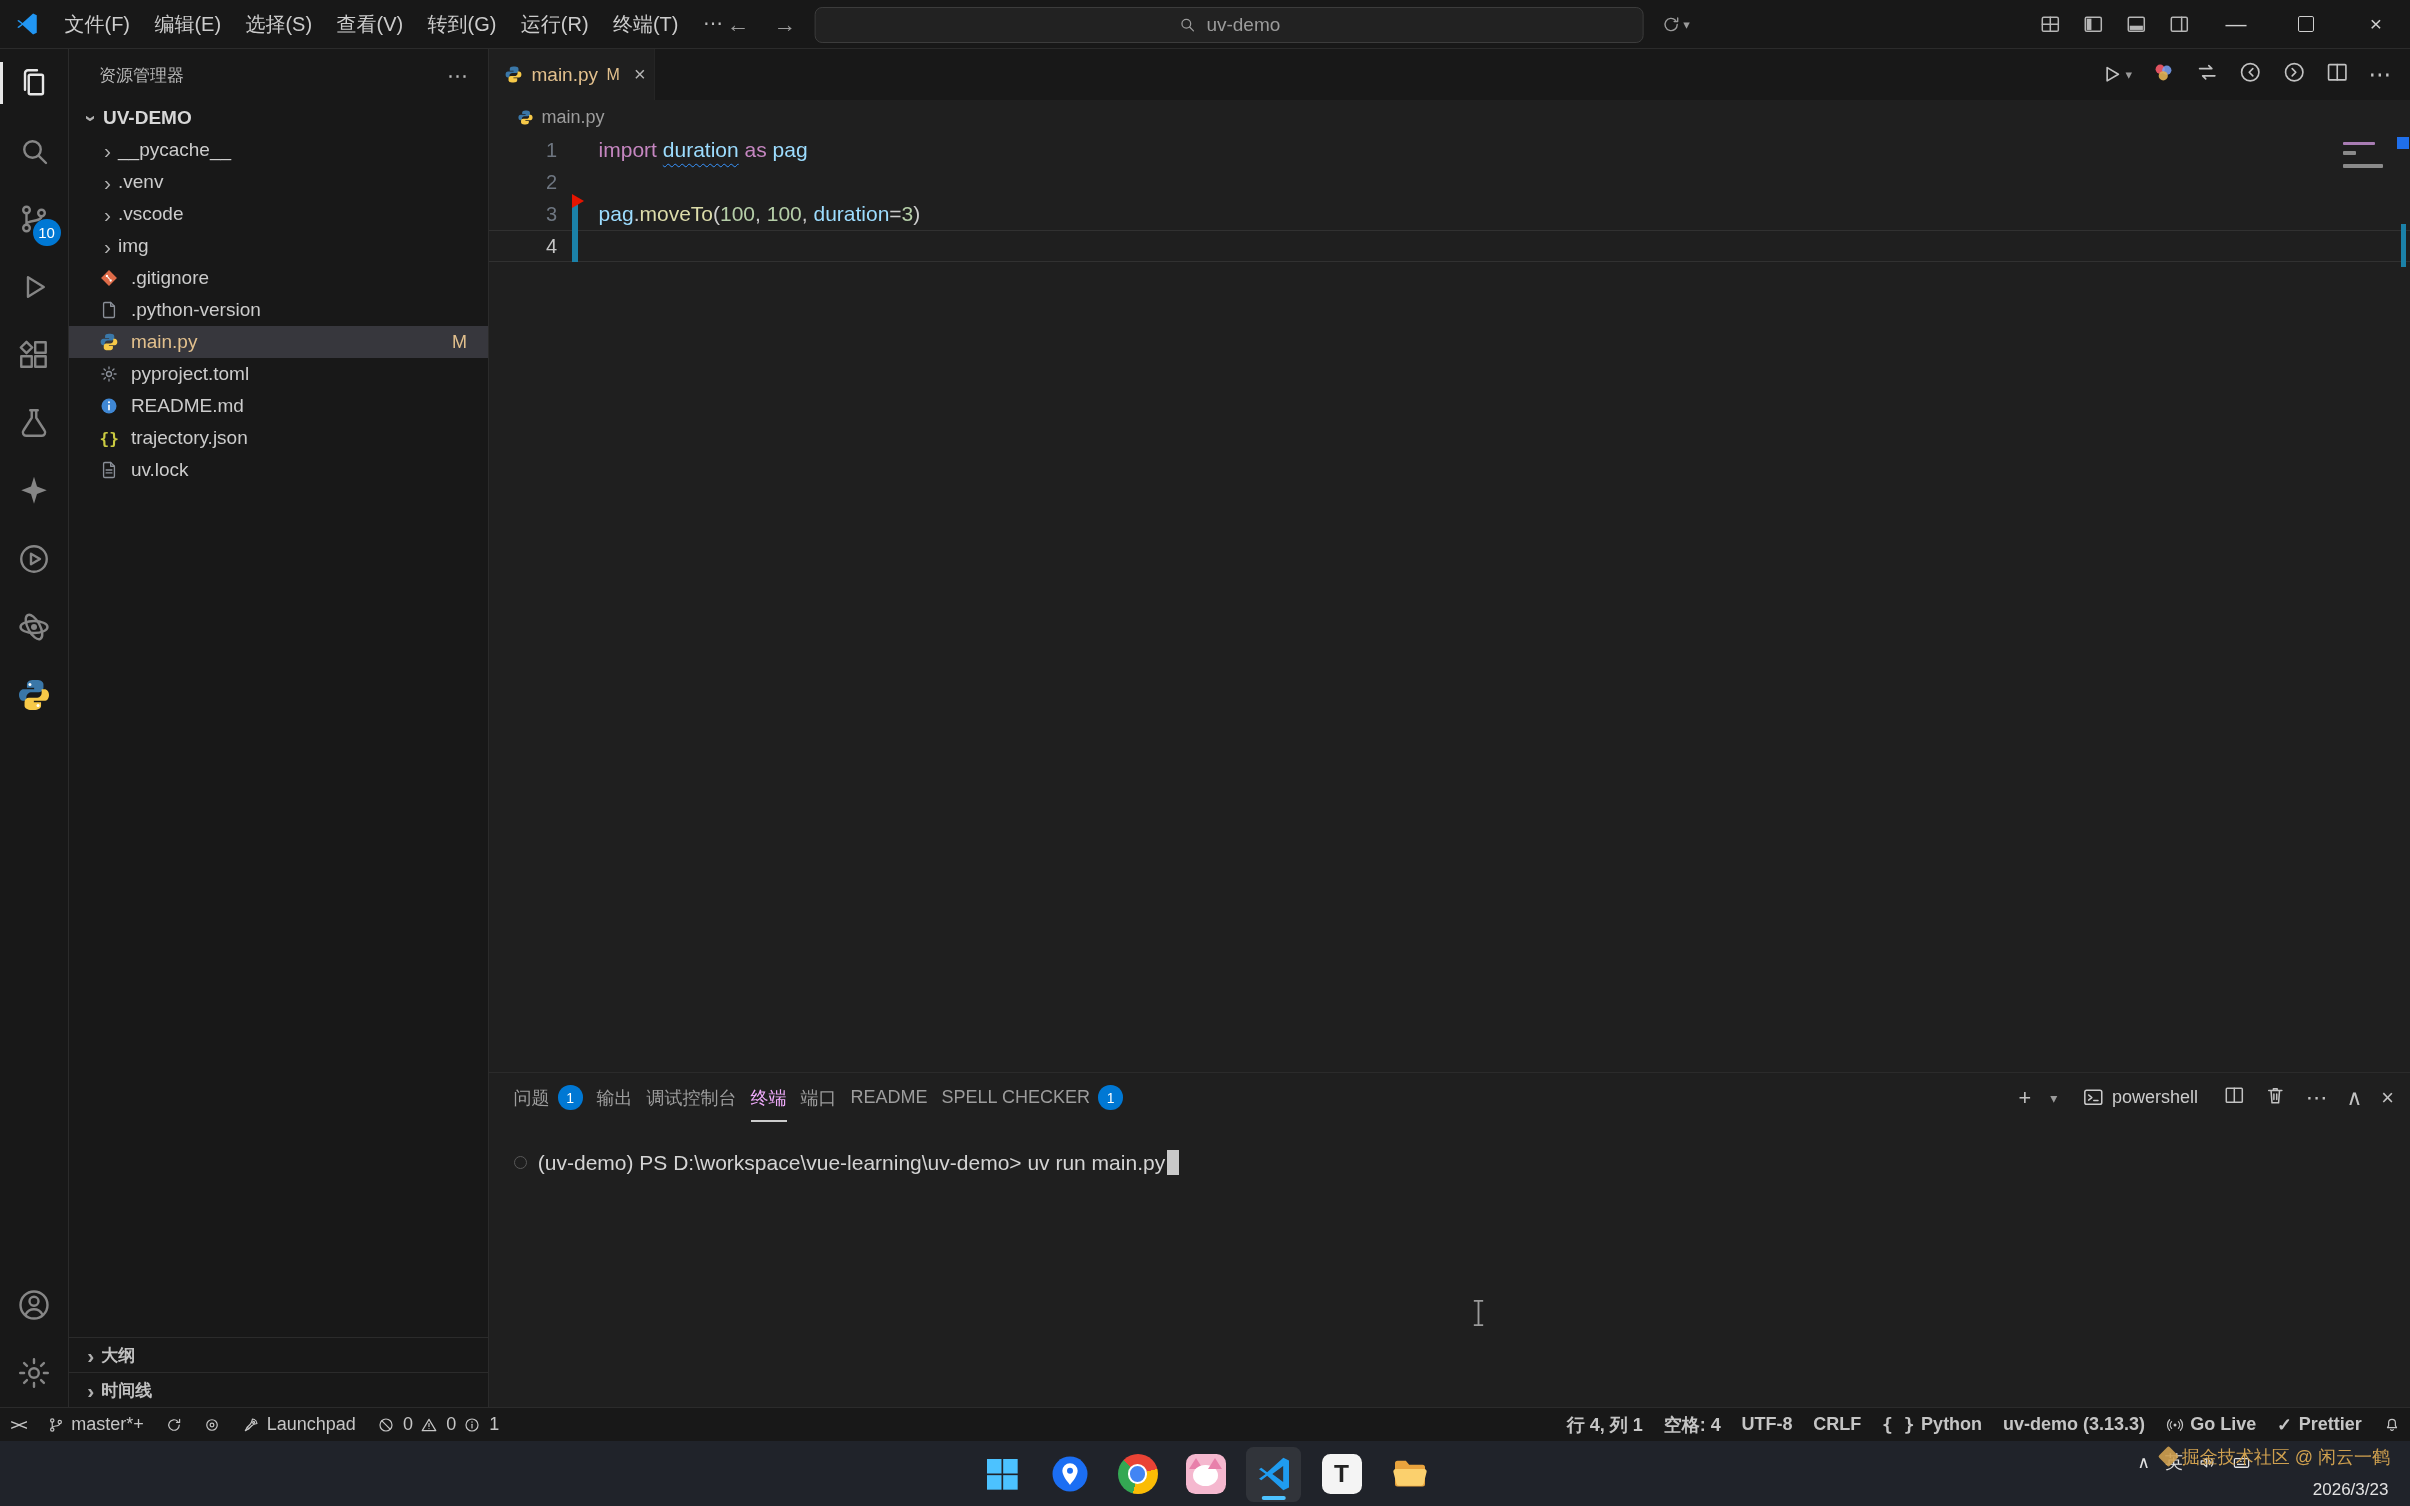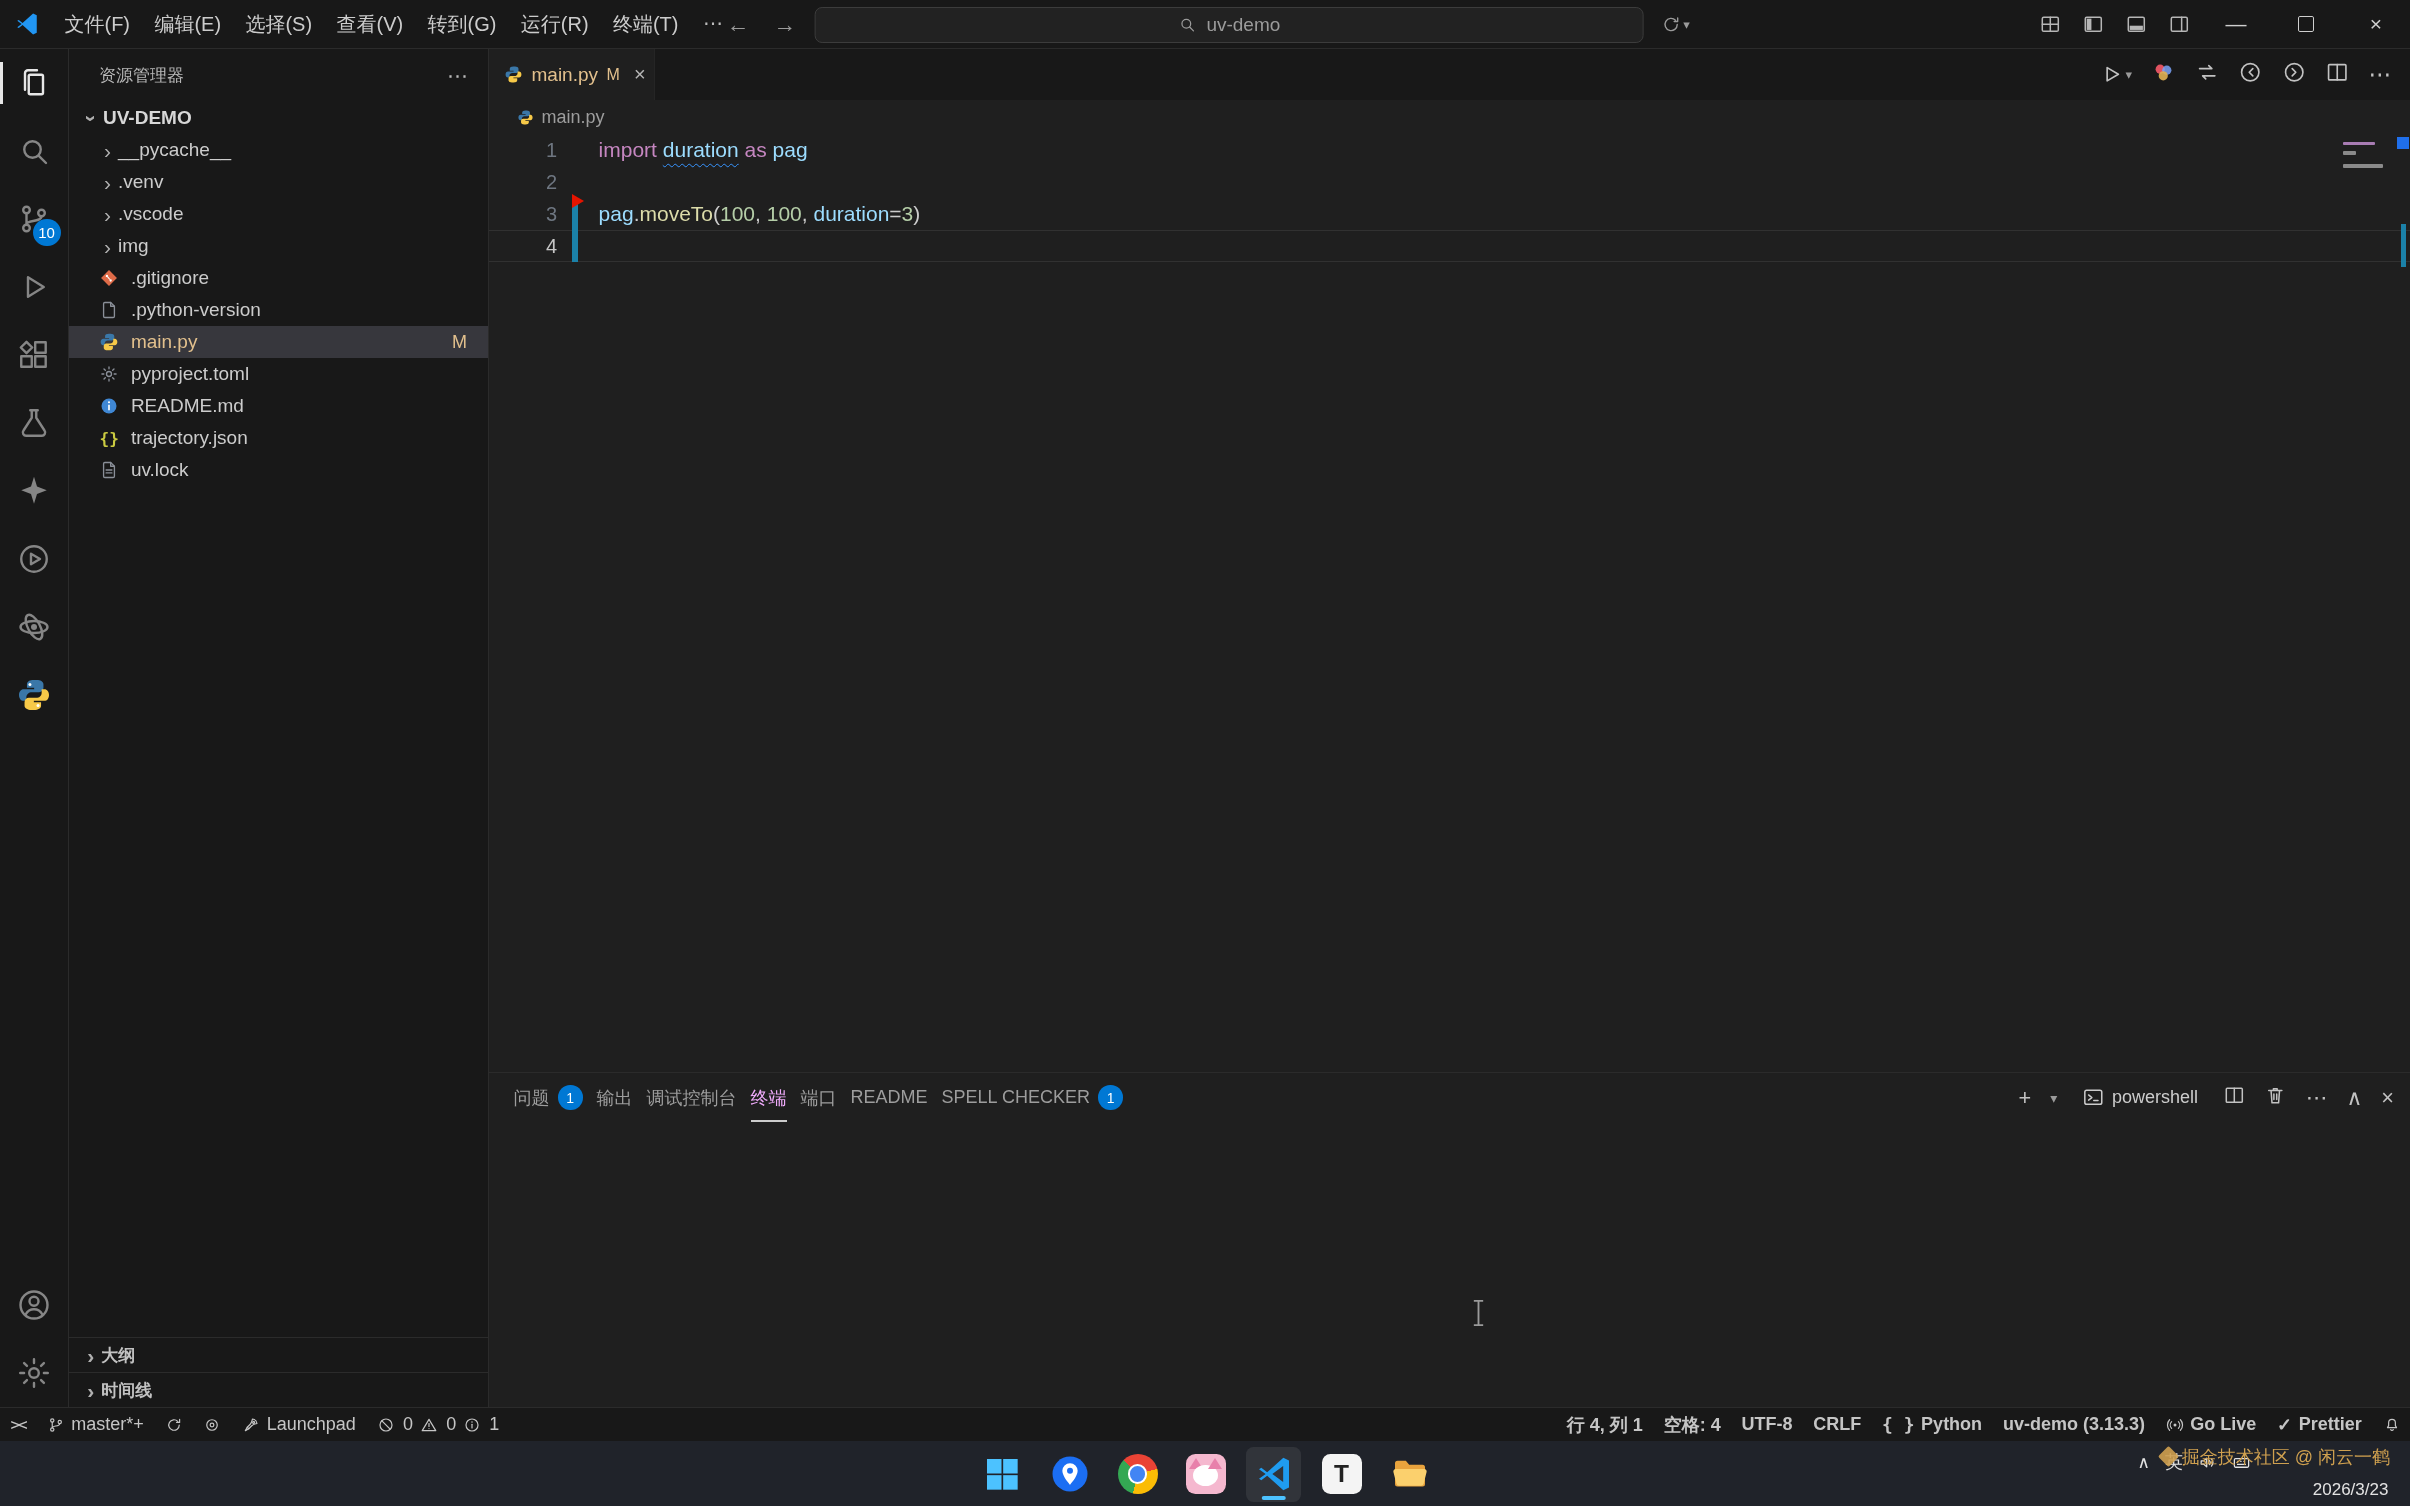--- a/index.html
+++ b/index.html
@@ -557,20 +557,27 @@
               <svg class="si" viewBox="0 0 24 24">
                   <path d="M5 7h14M10 7V5h4v2M7.5 7l1 13h7l1-13"></path>
                   <path d="M10.5 10.5v6M13.5 10.5v6"></path>
                 </svg>
             </span>
             <span class="pa-glyph">⋯</span>
             <span class="pa-glyph">∧</span>
             <span class="pa-glyph">×</span>
           </div>
         </div>
+        <div class="terminal mono">
+          <div class="term-line">
+            <span class="cmd-dec"></span>
+            <span class="term-text">(uv-demo) PS D:\workspace\vue-learning\uv-demo&gt; uv run main.py</span>
+            <span class="term-cursor"></span>
+          </div>
+        </div>
       </div>
 
     </section>
   </div>
 
   <footer class="statusbar">
     <div class="sb-group">
       <span class="sb-item">
           <span class="remote-glyph">&gt;&lt;</span>
         </span>

